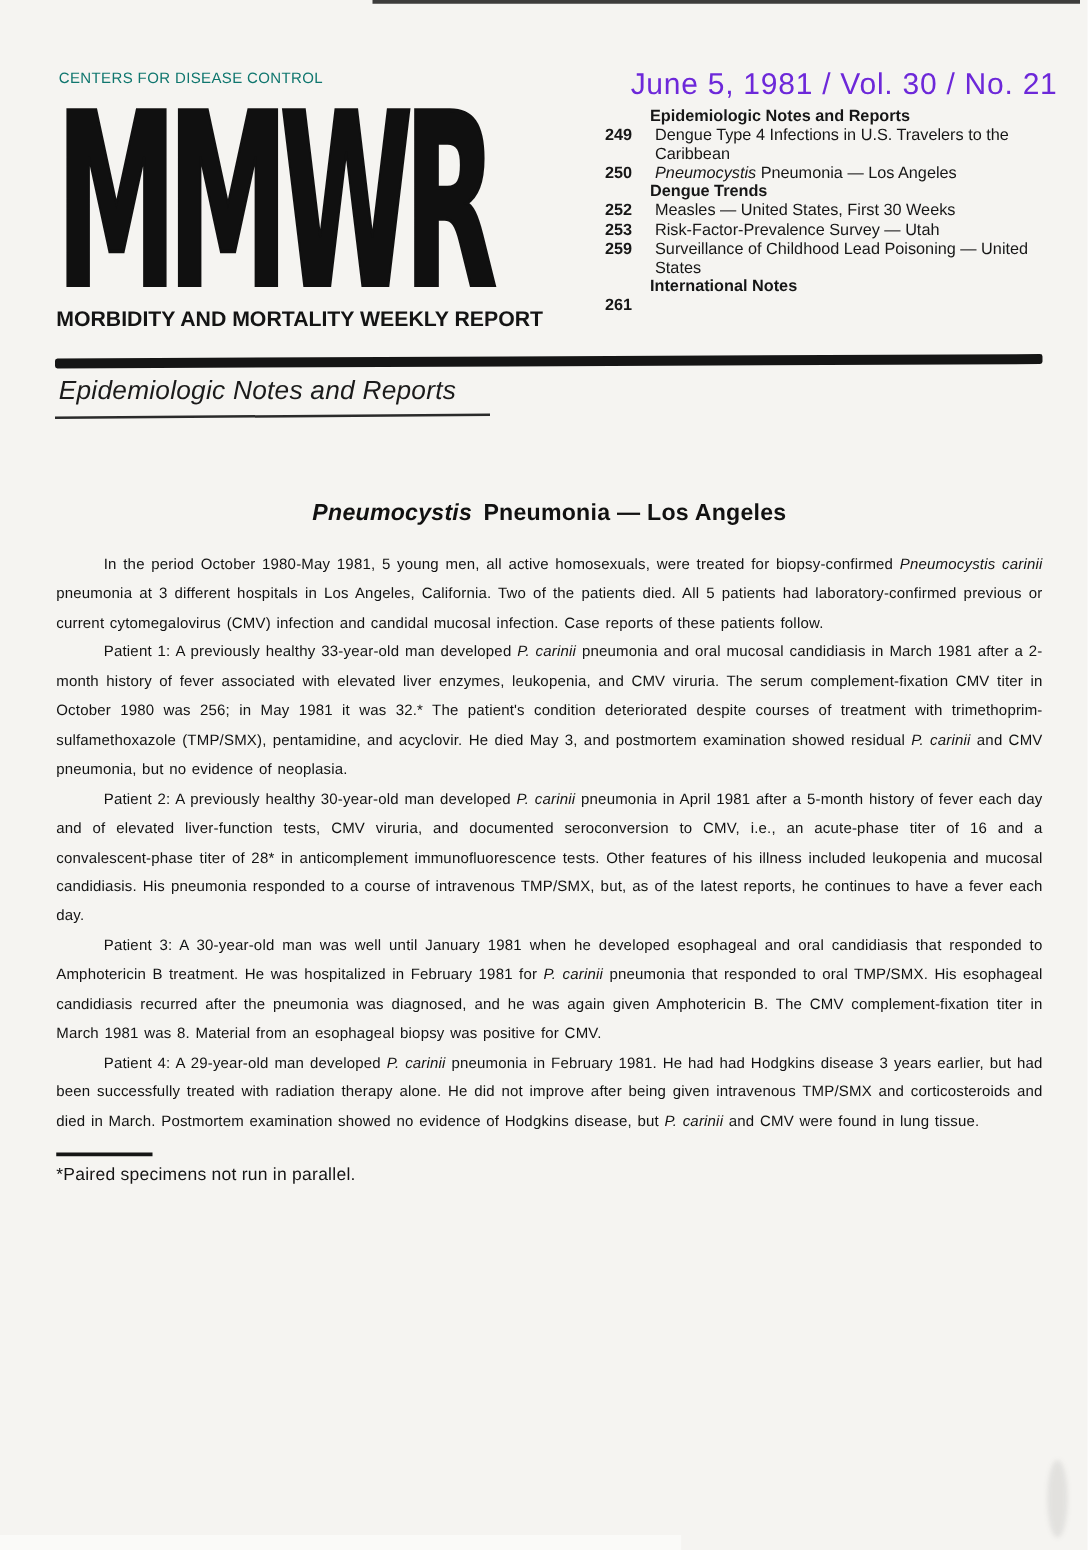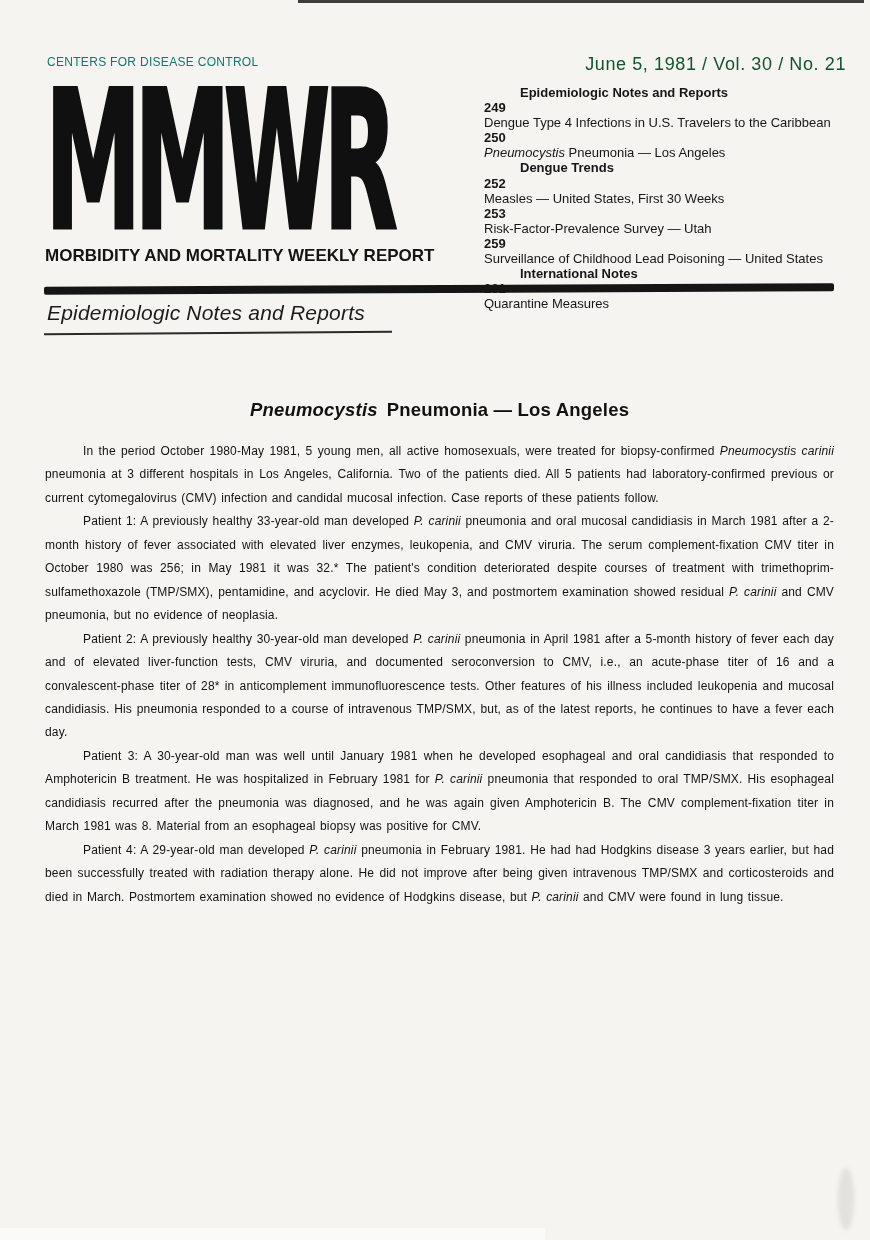--- a/index.html
+++ b/index.html
@@ -19,38 +19,38 @@
     width: 566px; height: 3px; background: #1c1c1c; opacity: .85;
   }
 
   .agency {
     position: absolute; left: 47px; top: 55px;
     font-size: 12px; font-weight: 400; letter-spacing: .3px; color: #0f766e;
   }
 
   .issue {
     position: absolute; right: 24px; top: 54px;
-    font-size: 18px; letter-spacing: .6px; color: #14532d;
+    font-size: 24px; letter-spacing: .6px; color: #6d28d9;
   }
 
   .logo { position: absolute; left: 43px; top: 82px; width: 410px; height: 150px; }
   .logo svg { display: block; overflow: visible; }
 
   .subtitle {
     position: absolute; left: 45px; top: 246px;
     font-size: 17px; font-weight: 700; letter-spacing: 0; color: #141414;
     white-space: nowrap;
   }
 
   .toc {
     position: absolute; left: 484px; top: 85px; width: 366px;
     font-size: 13px; line-height: 15.1px; color: #161616;
   }
   .toc-heading { margin-left: 36px; font-weight: 700; }
-  .toc-row { display: flex; flex-direction: column; }
+  .toc-row { display: flex; }
   .toc-num { width: 40px; flex: none; font-weight: 700; }
   .toc-text { flex: 1; }
 
   .divider {
     position: absolute; left: 44px; top: 285px;
     width: 790px; height: 8px; background: #151515;
     transform: rotate(-.25deg); border-radius: 2px;
   }
 
   .banner {
@@ -130,36 +130,39 @@
         <span class="toc-num">253</span>
         <span class="toc-text"><span>Risk-Factor-Prevalence Survey — Utah</span></span>
       </div>
       <div class="toc-row">
         <span class="toc-num">259</span>
         <span class="toc-text"><span>Surveillance of Childhood Lead Poisoning — United States</span></span>
       </div>
       <div class="toc-heading">International Notes</div>
       <div class="toc-row">
         <span class="toc-num">261</span>
-        <span class="toc-text"><span>Quarantine Measures</span></span>
       </div>
     </div>
 
   <div class="divider"></div>
 
   <div class="banner">Epidemiologic Notes and Reports</div>
   <div class="banner-line"></div>
 
   <div class="article">
     <h1 class="article-title"><span class="it">Pneumocystis</span><span>Pneumonia — Los Angeles</span></h1>
     <div>
         <p class="para"><span>In the period October 1980-May 1981, 5 young men, all active homosexuals, were treated for biopsy-confirmed </span><span class="it">Pneumocystis carinii</span><span> pneumonia at 3 different hospitals in Los Angeles, California. Two of the patients died. All 5 patients had laboratory-confirmed previous or current cytomegalovirus (CMV) infection and candidal mucosal infection. Case reports of these patients follow.</span></p>
         <p class="para"><span>Patient 1: A previously healthy 33-year-old man developed </span><span class="it">P. carinii</span><span> pneumonia and oral mucosal candidiasis in March 1981 after a 2-month history of fever associated with elevated liver enzymes, leukopenia, and CMV viruria. The serum complement-fixation CMV titer in October 1980 was 256; in May 1981 it was 32.* The patient's condition deteriorated despite courses of treatment with trimethoprim-sulfamethoxazole (TMP/SMX), pentamidine, and acyclovir. He died May 3, and postmortem examination showed residual </span><span class="it">P. carinii</span><span> and CMV pneumonia, but no evidence of neoplasia.</span></p>
         <p class="para"><span>Patient 2: A previously healthy 30-year-old man developed </span><span class="it">P. carinii</span><span> pneumonia in April 1981 after a 5-month history of fever each day and of elevated liver-function tests, CMV viruria, and documented seroconversion to CMV, i.e., an acute-phase titer of 16 and a convalescent-phase titer of 28* in anticomplement immunofluorescence tests. Other features of his illness included leukopenia and mucosal candidiasis. His pneumonia responded to a course of intravenous TMP/SMX, but, as of the latest reports, he continues to have a fever each day.</span></p>
         <p class="para"><span>Patient 3: A 30-year-old man was well until January 1981 when he developed esophageal and oral candidiasis that responded to Amphotericin B treatment. He was hospitalized in February 1981 for </span><span class="it">P. carinii</span><span> pneumonia that responded to oral TMP/SMX. His esophageal candidiasis recurred after the pneumonia was diagnosed, and he was again given Amphotericin B. The CMV complement-fixation titer in March 1981 was 8. Material from an esophageal biopsy was positive for CMV.</span></p>
         <p class="para"><span>Patient 4: A 29-year-old man developed </span><span class="it">P. carinii</span><span> pneumonia in February 1981. He had had Hodgkins disease 3 years earlier, but had been successfully treated with radiation therapy alone. He did not improve after being given intravenous TMP/SMX and corticosteroids and died in March. Postmortem examination showed no evidence of Hodgkins disease, but </span><span class="it">P. carinii</span><span> and CMV were found in lung tissue.</span></p>
       </div>
+    <div class="footnote">
+      <div class="footnote-rule"></div>
+      <div class="footnote-text">*Paired specimens not run in parallel.</div>
+    </div>
   </div>
 
   <div class="scan-artifact"></div>
   <div class="scan-band"></div>
 
 </div>
 
 </body></html>

